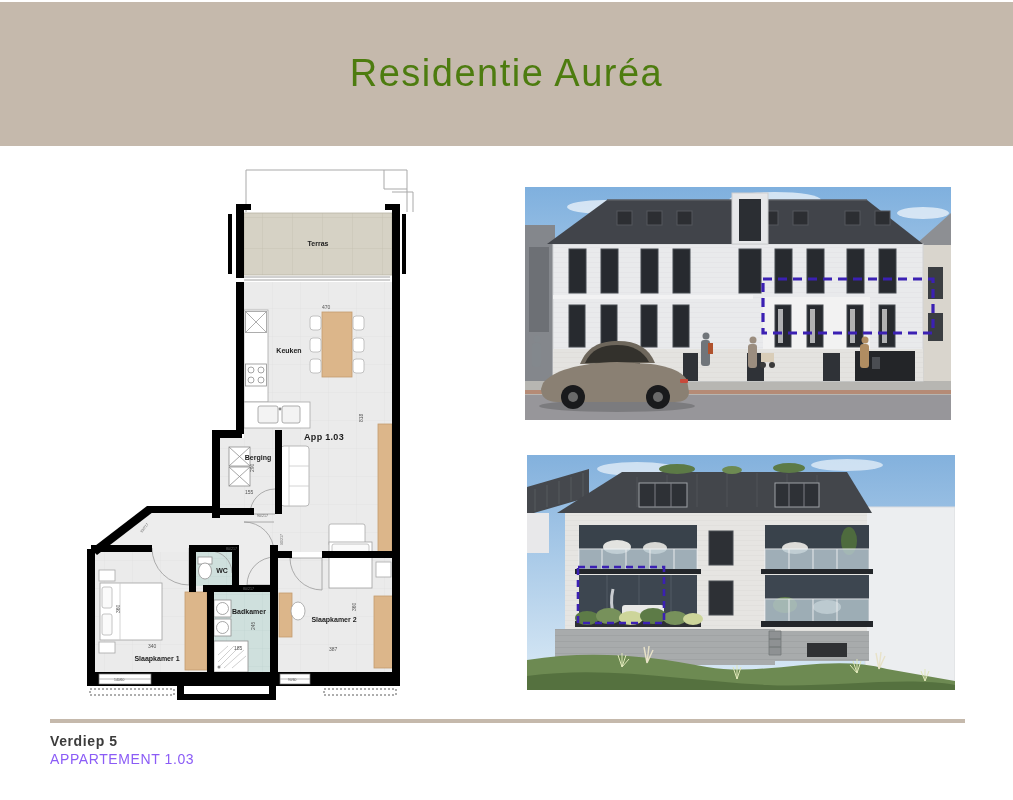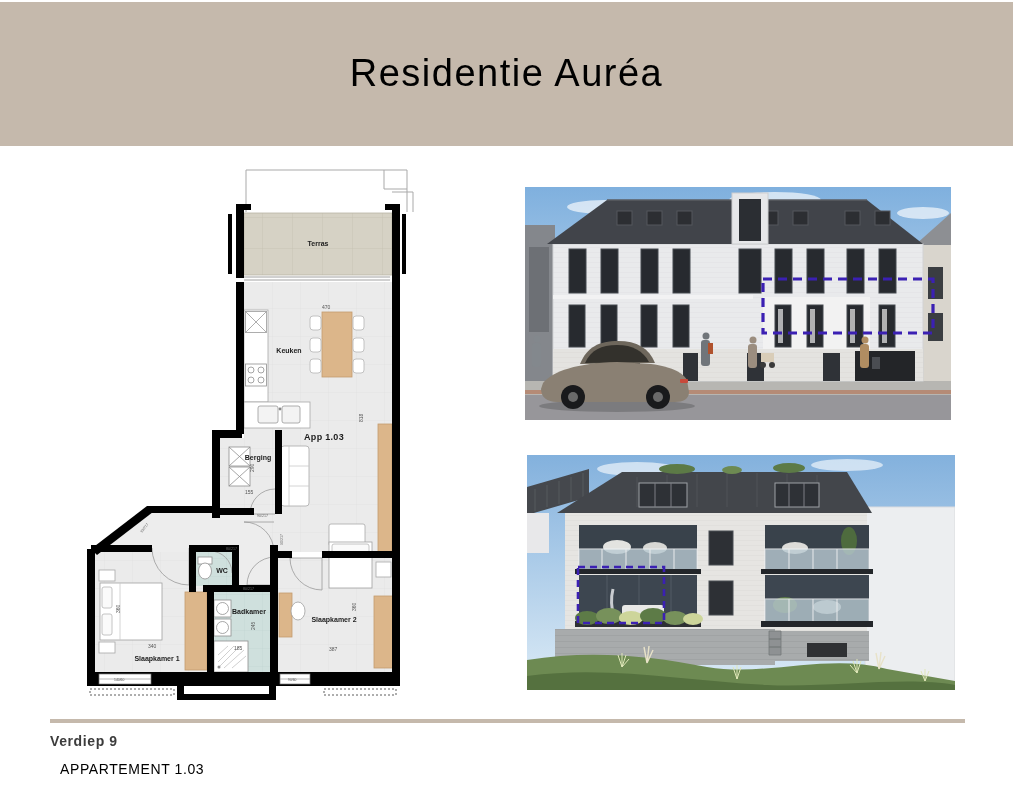--- a/index.html
+++ b/index.html
@@ -1,27 +1,27 @@
 <!DOCTYPE html>
 <html><head>
 <meta charset="utf-8">
 <style>
   html,body{margin:0;padding:0;background:#ffffff;}
   #page{position:relative;width:1013px;height:800px;background:#ffffff;overflow:hidden;
         font-family:"Liberation Sans",sans-serif;}
   
   .header-band{position:absolute;left:0;top:2px;width:1013px;height:144px;background:#c5b9ac;}
   .page-title{position:absolute;left:0;top:52px;width:1013px;text-align:center;margin:0;
-              color:#000000;font-size:38px;font-weight:400;letter-spacing:1.5px;}
+              color:#4d7c0f;font-size:38px;font-weight:400;letter-spacing:1.5px;}
   
   .footer-rule{position:absolute;left:50px;top:719px;width:915px;height:4px;background:#c5b9ac;}
   .floor-label{position:absolute;left:50px;top:733px;margin:0;font-size:14px;font-weight:700;
                color:#3c3c3c;letter-spacing:.6px;}
-  .apt-label{position:absolute;left:50px;top:751px;margin:10px;font-size:14px;font-weight:400;
-             color:#000000;letter-spacing:.6px;}
+  .apt-label{position:absolute;left:50px;top:751px;margin:0;font-size:14px;font-weight:400;
+             color:#8b5cf6;letter-spacing:.6px;}
   
   .plan-wrap{position:absolute;left:80px;top:160px;width:352px;height:540px;}
   .render-street{position:absolute;left:525px;top:187px;width:426px;height:233px;}
   .render-garden{position:absolute;left:527px;top:455px;width:428px;height:235px;}
   svg{display:block;}
   text{font-family:"Liberation Sans",sans-serif;}
   .roomlbl{font-size:7px;font-weight:700;fill:#1c1c1c;}
   .applbl{font-size:9px;font-weight:700;fill:#1c1c1c;letter-spacing:.3px;}
   .dim{font-size:5px;fill:#555;}
   .doorlbl{font-size:3.6px;fill:#666;}
@@ -458,16 +458,16 @@
       <g stroke="#e8e2c8" stroke-width="1.4" fill="none">
         <path d="M120 208 l-3 -16 M120 208 l2 -17 M120 208 l6 -13"></path>
         <path d="M352 214 l-3 -16 M352 214 l2 -17 M352 214 l6 -13"></path>
       </g>
     </g>
     <rect x="51" y="112" width="86" height="56" fill="none" stroke="#3b20b3" stroke-width="2.6" stroke-dasharray="7 5"></rect>
   </svg>
   </div>
 
   <div class="footer-rule"></div>
-  <p class="floor-label">Verdiep 9</p>
+  <p class="floor-label">Verdiep 5</p>
   <p class="apt-label">APPARTEMENT 1.03</p>
 
 </div>
 
 </body></html>

